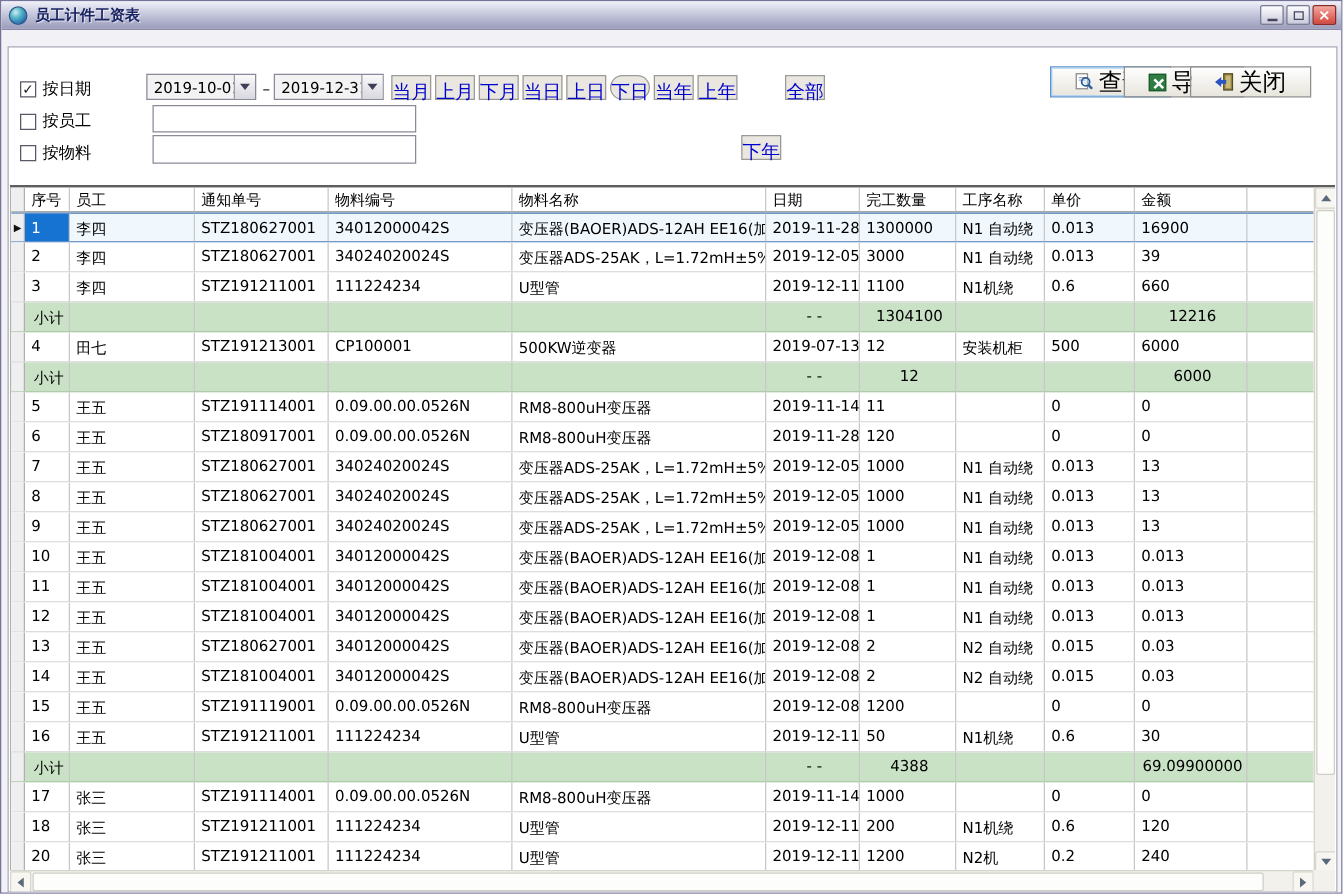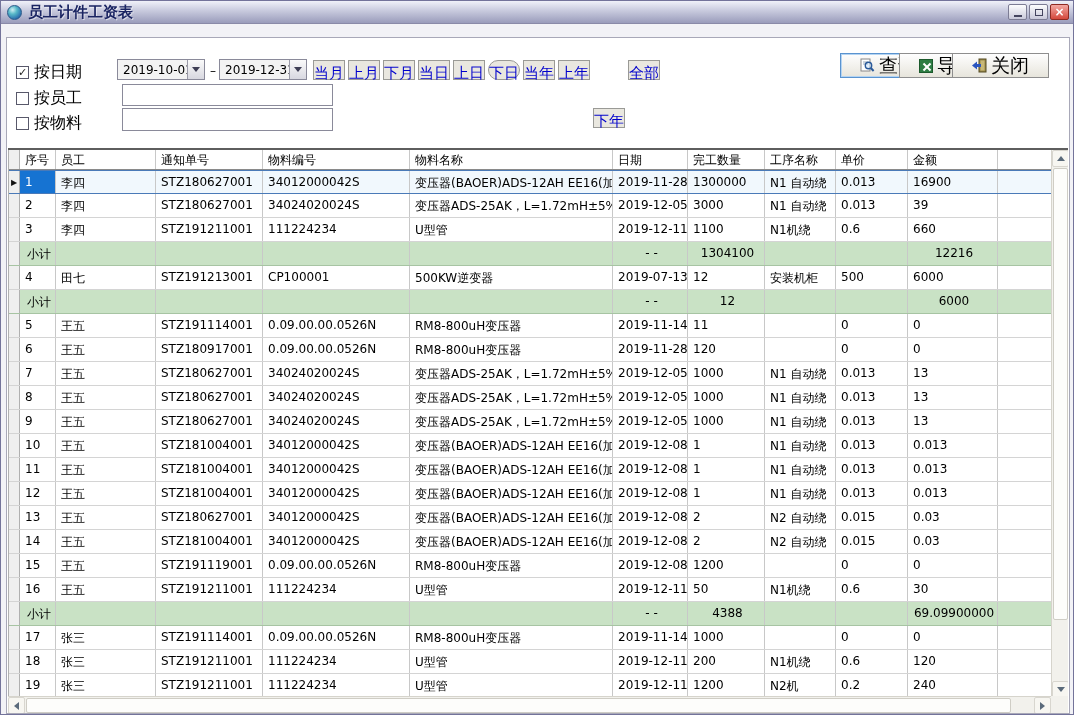--- a/index.html
+++ b/index.html
@@ -7,41 +7,41 @@
   .window { position:relative; width:1074px; height:715px; background:#f2f2f6;
             border:1px solid #73739a; overflow:hidden; }
 
   
   .titlebar { position:absolute; left:0; top:0; width:100%; height:23px;
     background:linear-gradient(180deg,#f0f1f9 0%,#c7c9dd 45%,#9a9cbb 100%);
     border-bottom:1px solid #8a8aa8; display:flex; align-items:center; padding:0 4px; }
   .app-icon { width:15px; height:15px; border-radius:50%;
     background:radial-gradient(circle at 35% 30%, #cfeef2 0%, #57b8c8 35%, #2b6fae 75%, #1b4a7e 100%);
     border:1px solid #2a5a8a; margin:0 6px 0 2px; flex:none; }
-  .title-text { font-size:15px; font-weight:bold; color:#1a2462;
+  .title-text { font-size:12px; font-weight:bold; color:#1a2462;
     text-shadow:1px 1px 0 rgba(255,255,255,.55); }
   .winbtns { margin-left:auto; display:flex; gap:2px; }
   .winbtn { width:19px; height:16px; border:1px solid #7c7c94; border-radius:2px;
     background:linear-gradient(#fdfdfe,#c9c9da); display:flex; align-items:center;
     justify-content:center; font-size:10px; color:#333; }
   .winbtn .minbar { width:8px; height:2px; background:#44445e; margin-top:7px; }
   .winbtn .maxbox { width:8px; height:7px; border:1.5px solid #44445e; }
   .winbtn.close { background:linear-gradient(#f3a8a2,#d4483c); border-color:#8e2a22;
     color:#fff; font-weight:bold; font-size:12px; line-height:1; }
 
   
   .panel { position:absolute; left:5px; top:36px; width:1064px; height:677px;
     background:#fff; border:1px solid #a8a8b8; }
 
   
   .chk-row { position:absolute; display:flex; align-items:center; gap:5px; }
   .checkbox { width:13px; height:13px; border:1px solid #58586a; background:#fff;
     display:flex; align-items:center; justify-content:center; font-size:11px;
     line-height:1; color:#222; }
-  .chk-label { font-size:16px; color:#000; }
+  .chk-label { font-size:13px; color:#000; }
   .combo { position:absolute; width:88px; height:21px; border:1px solid #8a8a9a;
     background:#f3f3f3; display:flex; }
   .combo-val { flex:1; font-size:12px; padding:3px 0 0 5px; color:#000; overflow:hidden; white-space:nowrap; }
   .combo-btn { width:17px; border-left:1px solid #9a9aa8;
     background:linear-gradient(#fafafa,#d8d8e0); display:flex; align-items:center; justify-content:center; }
   .sep { position:absolute; font-size:12px; color:#000; }
   .textbox { position:absolute; width:211px; height:22px; border:1px solid #8a8a9a;
     background:#fff; font-size:12px; padding:0 4px; font-family:inherit; }
   .qbtn { position:absolute; width:32px; height:20px; background:#e9e7df;
     border:1px solid #9a9a96; font-size:15px; color:#0000cc; text-align:center;
@@ -494,21 +494,21 @@
               <div class="cell c4">U型管</div>
               <div class="cell c5">2019-12-11</div>
               <div class="cell c6">200</div>
               <div class="cell c7">N1机绕</div>
               <div class="cell c8">0.6</div>
               <div class="cell c9">120</div>
               <div class="cell filler"></div>
             </div>
             <div class="trow data">
               <div class="cell marker"></div>
-              <div class="cell c0">19</div>
+              <div class="cell c0">20</div>
               <div class="cell c1">张三</div>
               <div class="cell c2">STZ191211001</div>
               <div class="cell c3">111224234</div>
               <div class="cell c4">U型管</div>
               <div class="cell c5">2019-12-11</div>
               <div class="cell c6">1200</div>
               <div class="cell c7">N2机</div>
               <div class="cell c8">0.2</div>
               <div class="cell c9">240</div>
               <div class="cell filler"></div>

